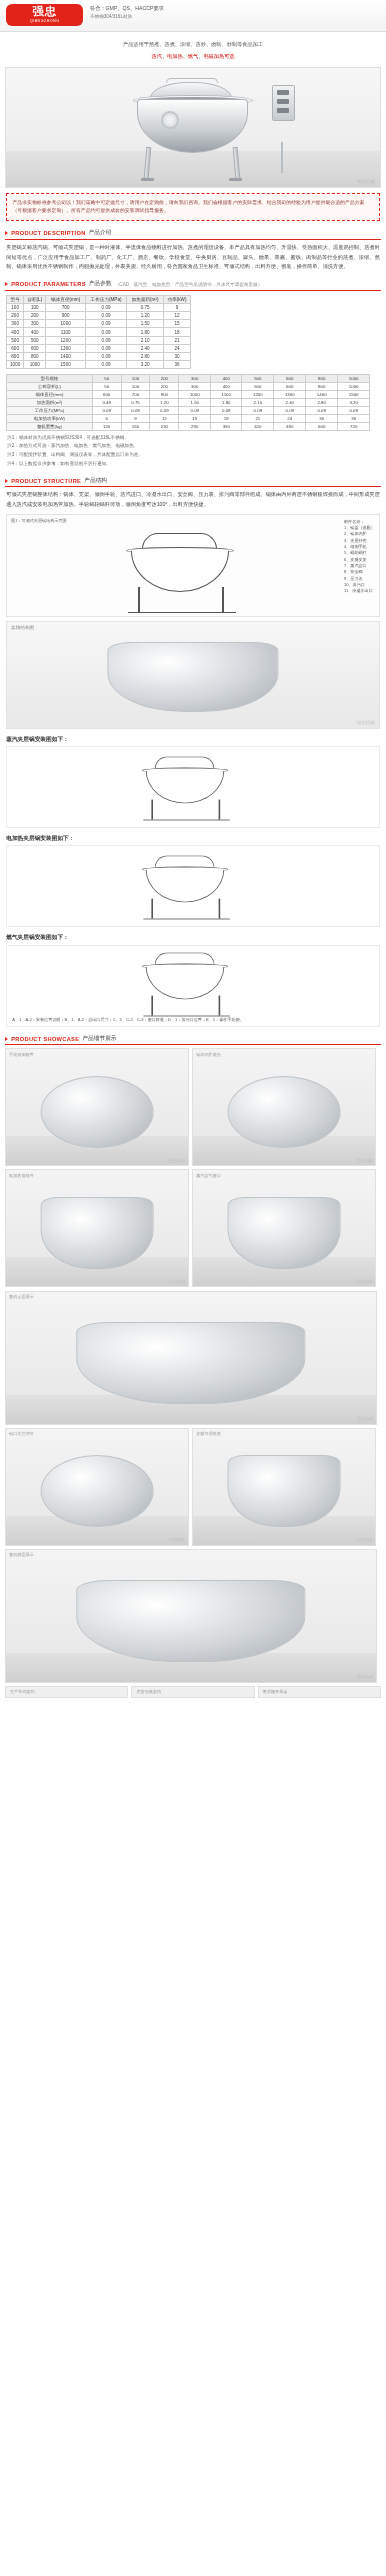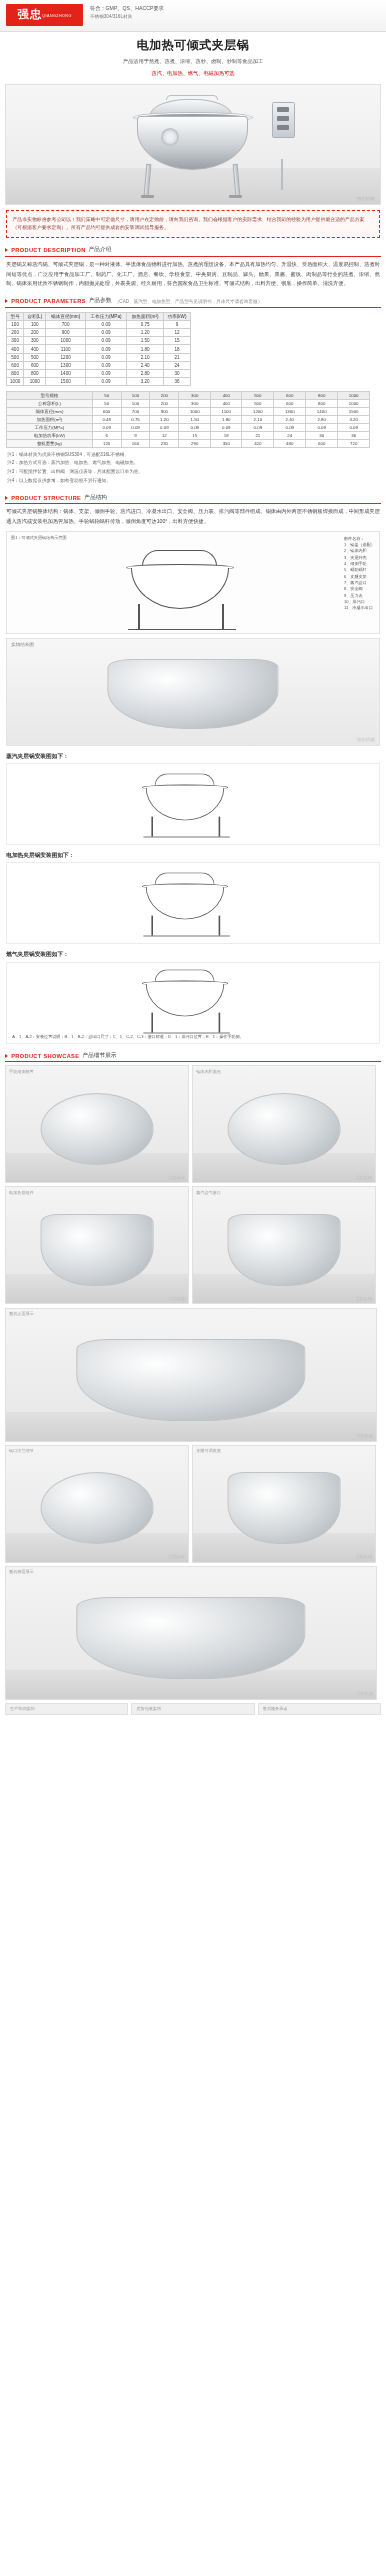--- a/index.html
+++ b/index.html
@@ -19,22 +19,22 @@
     width: 386px;
     height: 32px;
     background: linear-gradient(#ffffff, #f2f2f2);
     border-bottom: 0.5px solid #ddd;
     overflow: hidden;
   }
   .logo-box {
     position:absolute; left:6.2px; top:4.1px;
     width: 77px; height: 21.6px;
     background:#e2231a; color:#fff;
-    border-radius:1px;
-    display:flex; flex-direction:row; align-items:center; justify-content:center;
+    border-radius:6px;
+    display:flex; flex-direction:column; align-items:center; justify-content:center;
   }
   .logo-main { font-size: 11.3px; font-weight:bold; letter-spacing:1px; line-height:1; }
   .logo-sub { font-size:3.6px; letter-spacing:0.5px; margin-top:1.5px; }
   .header-cert { position:absolute; left:90px; top:5.2px; font-size:5.2px; color:#555; }
   .header-model { position:absolute; left:90px; top:14.4px; font-size:4.6px; color:#777; }
 
   
   .title-block { padding: 5.2px 0 3.1px 0; text-align:center; }
   .main-title { font-size:12px; font-weight:bold; color:#222; letter-spacing:0.5px; }
   .sub-line { font-size:5.2px; color:#555; margin-top:3.1px; line-height:1.7; }
@@ -224,21 +224,20 @@
   <div class="header">
     <div class="logo-box">
       <div class="logo-main">强忠</div>
       <div class="logo-sub">QIANGZHONG</div>
     </div>
     <div class="header-cert">符合：GMP、QS、HACCP要求</div>
     <div class="header-model">不锈钢304/316L材质</div>
   </div>
 
   <div class="title-block">
-    <div class="main-title">电加热可倾式夹层锅</div>
     <div class="sub-line">产品适用于熬煮、蒸煮、浓缩、蒸炒、卤制、炒制等食品加工</div>
     <div class="sub-line red" style="color:#c00">蒸汽、电加热、燃气、电磁加热可选</div>
   </div>
 
   <div class="hero">
     <div class="floor"></div>
     <div class="kettle">
       <div class="handlebar"></div>
       <div class="lid"></div>
       <div class="rim"></div>

